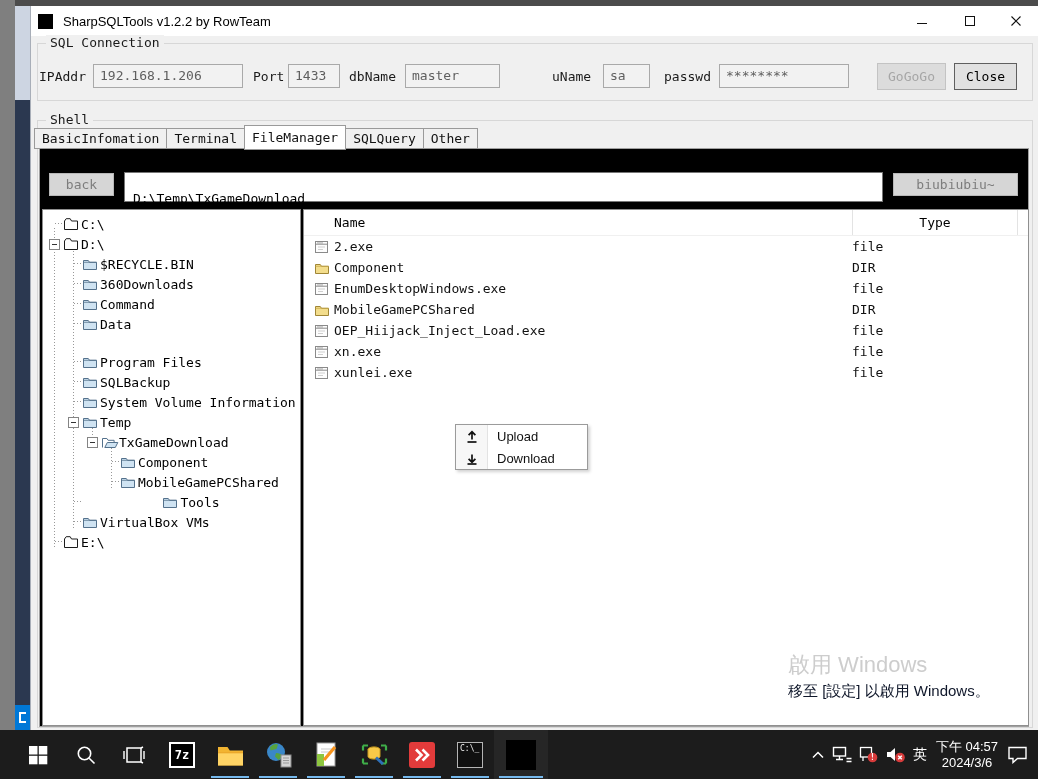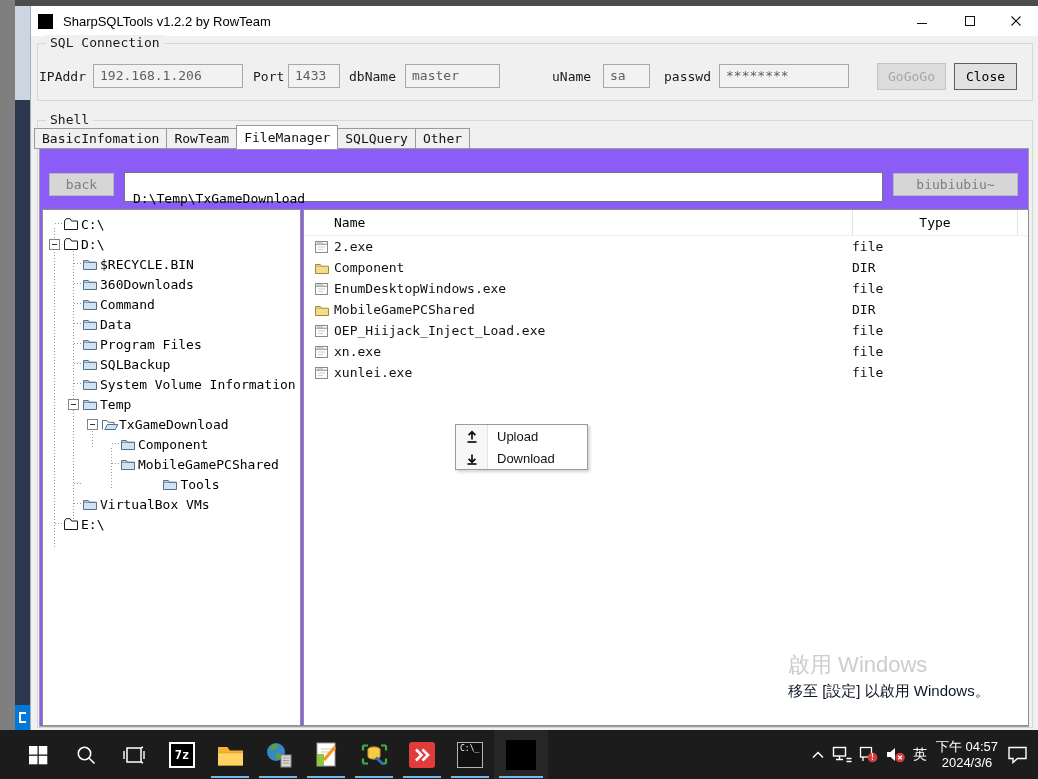--- a/index.html
+++ b/index.html
@@ -43,21 +43,21 @@
   #btn-cl { left:923px; width:63px; background:#e1e1e1; border:1px solid #5f5f5f; color:#000; }
 
   
   #tab-strip { position:absolute; left:3px; top:119px; height:24px; display:flex; align-items:flex-end; z-index:3; }
   .tab { height:21px; padding:0 7px; line-height:20px; font-size:13px; background:#f0f0f0;
          border:1px solid #9a9a9a; border-right:none; }
   .tab:last-child { border-right:1px solid #9a9a9a; }
   .tab.sel { height:25px; background:#fff; line-height:24px; margin-bottom:-1px; border-right:1px solid #9a9a9a; position:relative; z-index:4; }
   .tab.sel + .tab { border-left:none; }
 
-  #tab-panel { position:absolute; left:8px; top:142px; width:990px; height:579px; background:#8b5cf6; border:1px solid #a0a0a0; }
+  #tab-panel { position:absolute; left:8px; top:142px; width:990px; height:579px; background:#000000; border:1px solid #a0a0a0; }
 
   
   #btn-back { position:absolute; left:9px; top:24px; width:65px; height:23px; background:#d6d6d6;
               border:1px solid #b8b8b8; color:#7d7d7d; font-size:13px; line-height:21px; text-align:center; }
   #path-box { position:absolute; left:84px; top:23px; width:759px; height:25px; background:#fff;
               border:1px solid #767676; color:#000; font-size:13px; line-height:23px; padding:14px 8px; white-space:nowrap; }
   #btn-biu { position:absolute; left:853px; top:24px; width:125px; height:23px; background:#d6d6d6;
              border:1px solid #b8b8b8; color:#7d7d7d; font-size:13px; line-height:21px; text-align:center; }
 
   
@@ -166,21 +166,21 @@
   <div class="fld" id="f-pw">********</div>
   <div class="pushbtn" id="btn-go">GoGoGo</div>
   <div class="pushbtn" id="btn-cl">Close</div>
 
   <div class="groupbox" id="gb-shell">
     <span class="grouplabel">Shell</span>
   </div>
 
   <div id="tab-strip">
       <div class="tab">BasicInfomation</div>
-      <div class="tab">RowTeam</div>
+      <div class="tab">Terminal</div>
       <div class="tab sel">FileManager</div>
       <div class="tab">SQLQuery</div>
       <div class="tab">Other</div>
     </div>
 
   <div id="tab-panel">
     <div id="btn-back">back</div>
     <div id="path-box">D:\Temp\TxGameDownload</div>
     <div id="btn-biu">biubiubiu~</div>
 
@@ -246,21 +246,21 @@
             <span class="hdots" style="left: 31px;"></span>
             <span class="expsp"></span>
             <span class="ticon">
               <svg width="17" height="16">
                 <path d="M1.5 13.5 v-9 h4.8 l1.2 1.8 h7 v7.2 z" fill="#cfe3f2" stroke="#54718c"></path>
                 <path d="M1.5 6.3 h13" stroke="#54718c" stroke-width="0.8"></path>
               </svg>
             </span>
             <span class="tlabel">Data</span>
           </div>
-          <div class="trow" style="padding-left: 25px;">
+          <div class="trow" style="padding-left: 25px; margin-top: 18px;">
             <span class="hdots" style="left: 31px;"></span>
             <span class="expsp"></span>
             <span class="ticon">
               <svg width="17" height="16">
                 <path d="M1.5 13.5 v-9 h4.8 l1.2 1.8 h7 v7.2 z" fill="#cfe3f2" stroke="#54718c"></path>
                 <path d="M1.5 6.3 h13" stroke="#54718c" stroke-width="0.8"></path>
               </svg>
             </span>
             <span class="tlabel">Program Files</span>
           </div>

